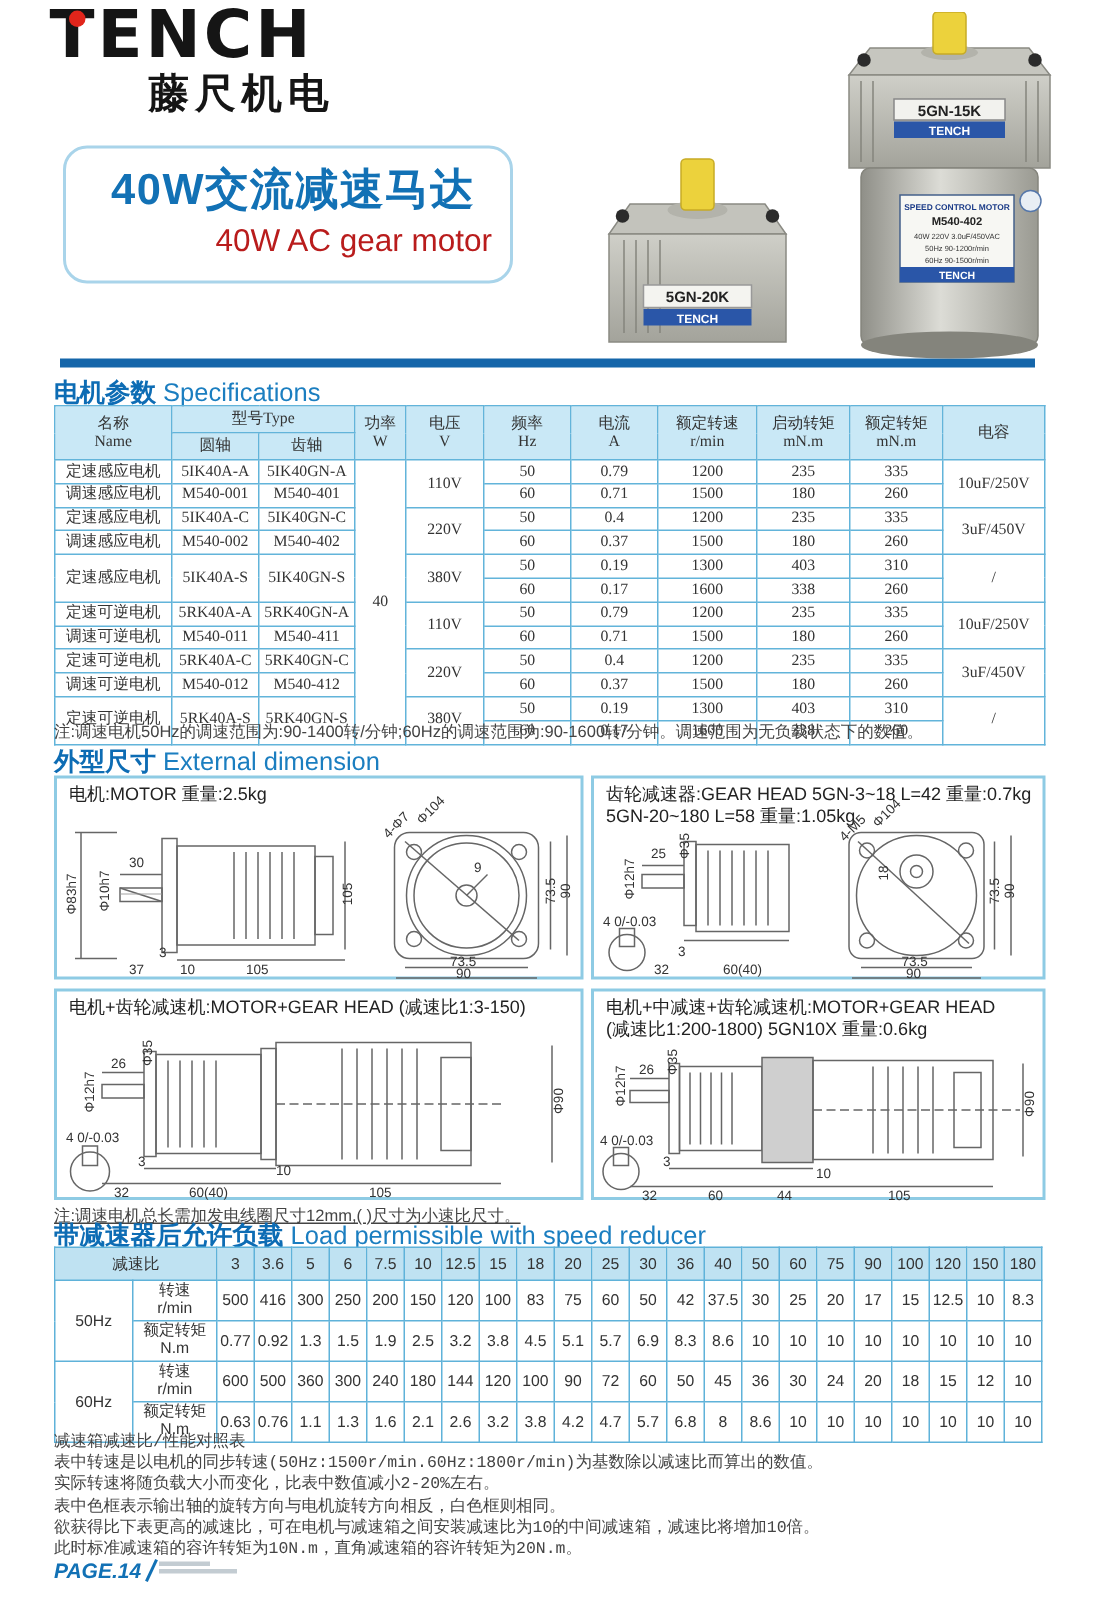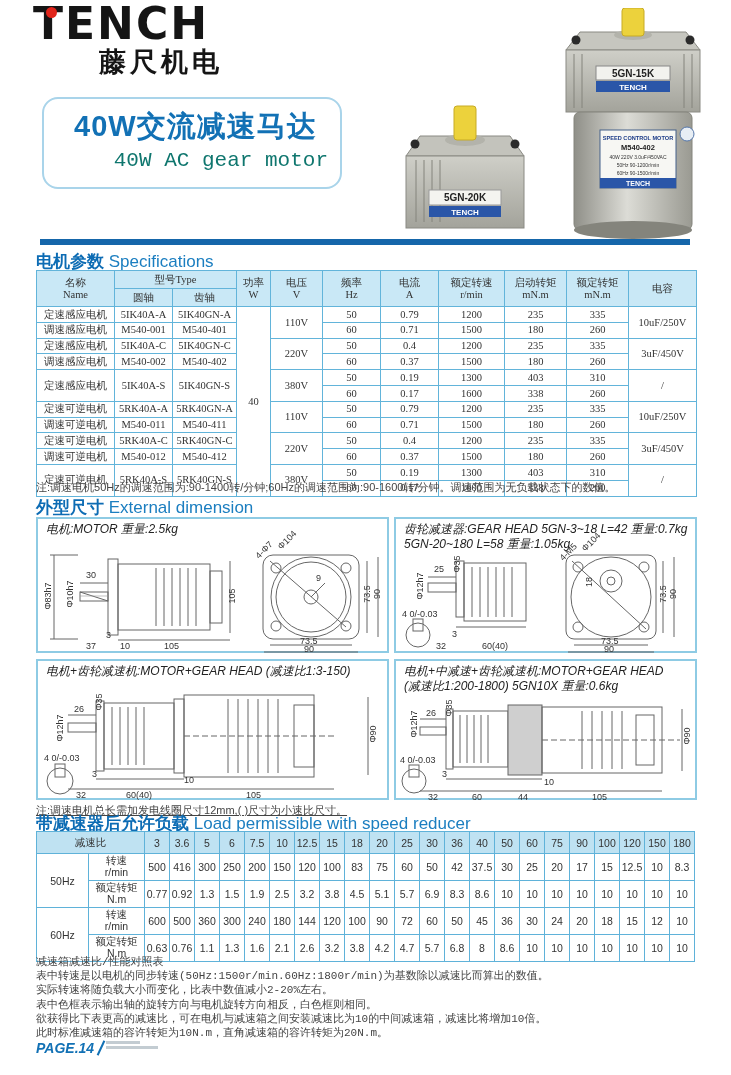--- a/index.html
+++ b/index.html
@@ -10,21 +10,21 @@
   .logo{position:absolute;left:33px;top:2px;}
   .brand{position:relative;font-family:"DejaVu Sans",sans-serif;font-weight:900;
          font-size:44px;line-height:44px;letter-spacing:2px;color:#151515;}
   .brand-dot{position:absolute;left:13px;top:5px;width:11px;height:11px;border-radius:50%;background:#e1251b;}
   .brand-sub{font-size:27px;font-weight:bold;color:#151515;letter-spacing:4px;margin:-2px 0 0 66px;}
 
   
   .title-box{position:absolute;left:42px;top:97px;width:296px;height:88px;
              border:2px solid #a9d4ea;border-radius:16px;}
   .title-cn{margin:8px 0 0 30px;font-size:29px;font-weight:bold;color:#1271b5;letter-spacing:1px;}
-  .title-en{text-align:right;margin:2px 12px 12px 0;font-size:21px;color:#0f766e;font-family:Liberation Mono, monospace;}
+  .title-en{text-align:right;margin:2px 12px 12px 0;font-size:21px;color:#b91c1c;}
 
   .divider{position:absolute;left:40px;top:239px;width:650px;height:6px;background:#1566aa;}
 
   .photos{position:absolute;left:388px;top:8px;width:337px;height:237px;}
 
   
   .sec{position:absolute;left:36px;font-size:17px;}
   .sec .cn{font-weight:bold;color:#0d6cb4;}
   .sec .en{color:#1b7ec0;}
 
@@ -33,21 +33,21 @@
   .spec{position:absolute;left:36px;top:270px;width:660px;font-family:Liberation Serif, serif;}
   .spec th,.spec td{border:1px solid #62b4da;padding:0;text-align:center;
                     font-size:10.5px;font-weight:normal;line-height:1.1;overflow:hidden;color:#333;}
   .spec thead th{background:#c9e8f6;height:17px;}
   .spec tbody td{height:14.8px;background:#fff;}
   .hdr2 span{display:block;}
   .note{position:absolute;left:36px;font-size:11px;color:#444;}
 
   
   .panel{position:absolute;border:2px solid #8ecbe4;background:#fff;box-sizing:border-box;}
-  .cap{position:absolute;left:8px;top:3px;font-size:12px;color:#222;line-height:1.25;white-space:nowrap;font-style:italic;}
+  .cap{position:absolute;left:8px;top:3px;font-size:12px;color:#222;line-height:1.25;white-space:nowrap;}
   .dl{position:absolute;font-size:9px;color:#333;white-space:nowrap;}
   .rot{transform:rotate(-90deg);transform-origin:center;}
   .rot45{transform:rotate(-45deg);transform-origin:center;}
   .panel svg{position:absolute;left:0;top:0;}
 
   
   .load{position:absolute;left:36px;top:831px;width:659px;}
   .load th,.load td{border:1px solid #5fb2d9;padding:0;text-align:center;
                     font-size:10.5px;font-weight:normal;color:#333;overflow:hidden;}
   .load thead th{background:#bfe2f2;height:21px;}

